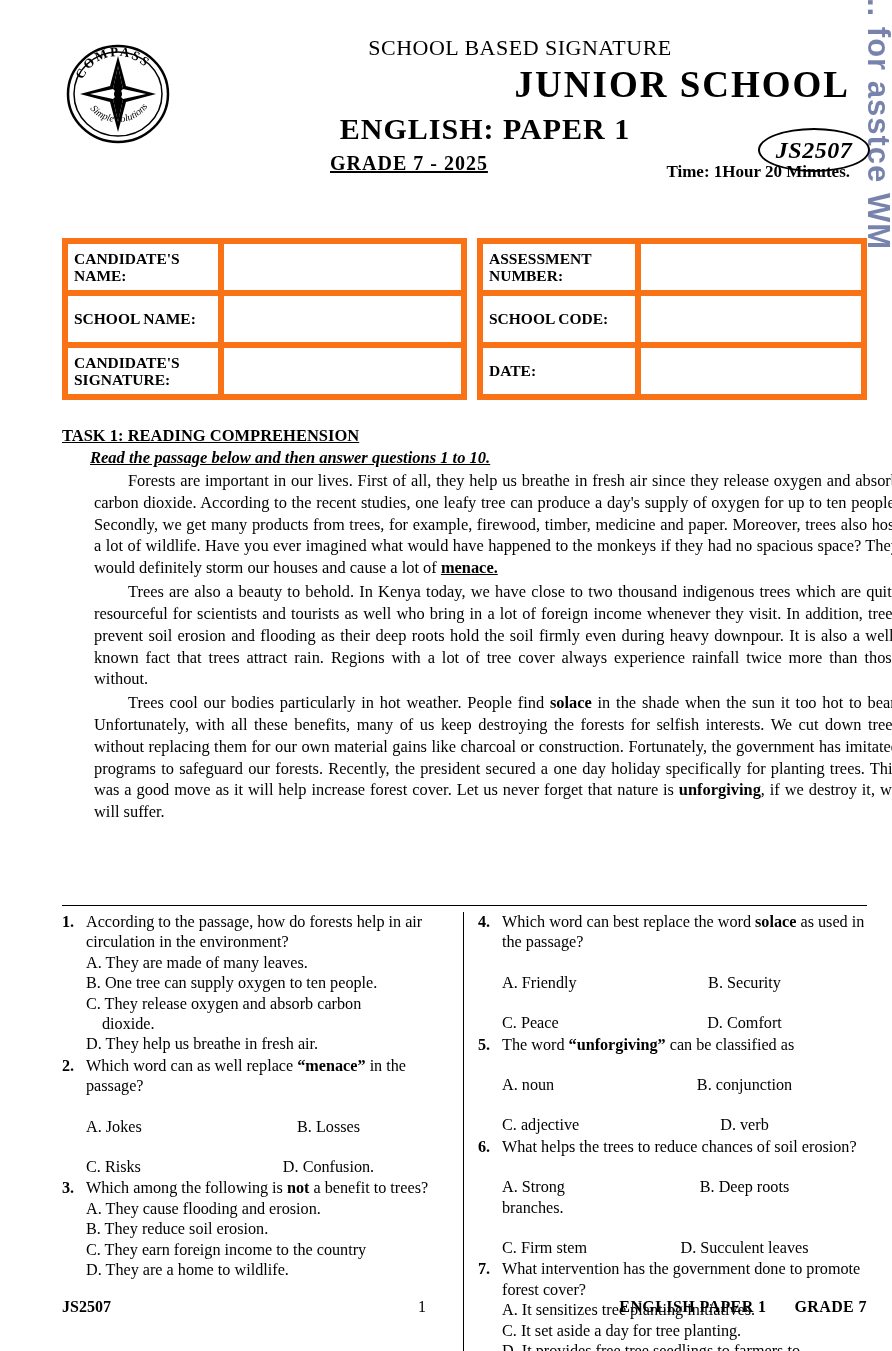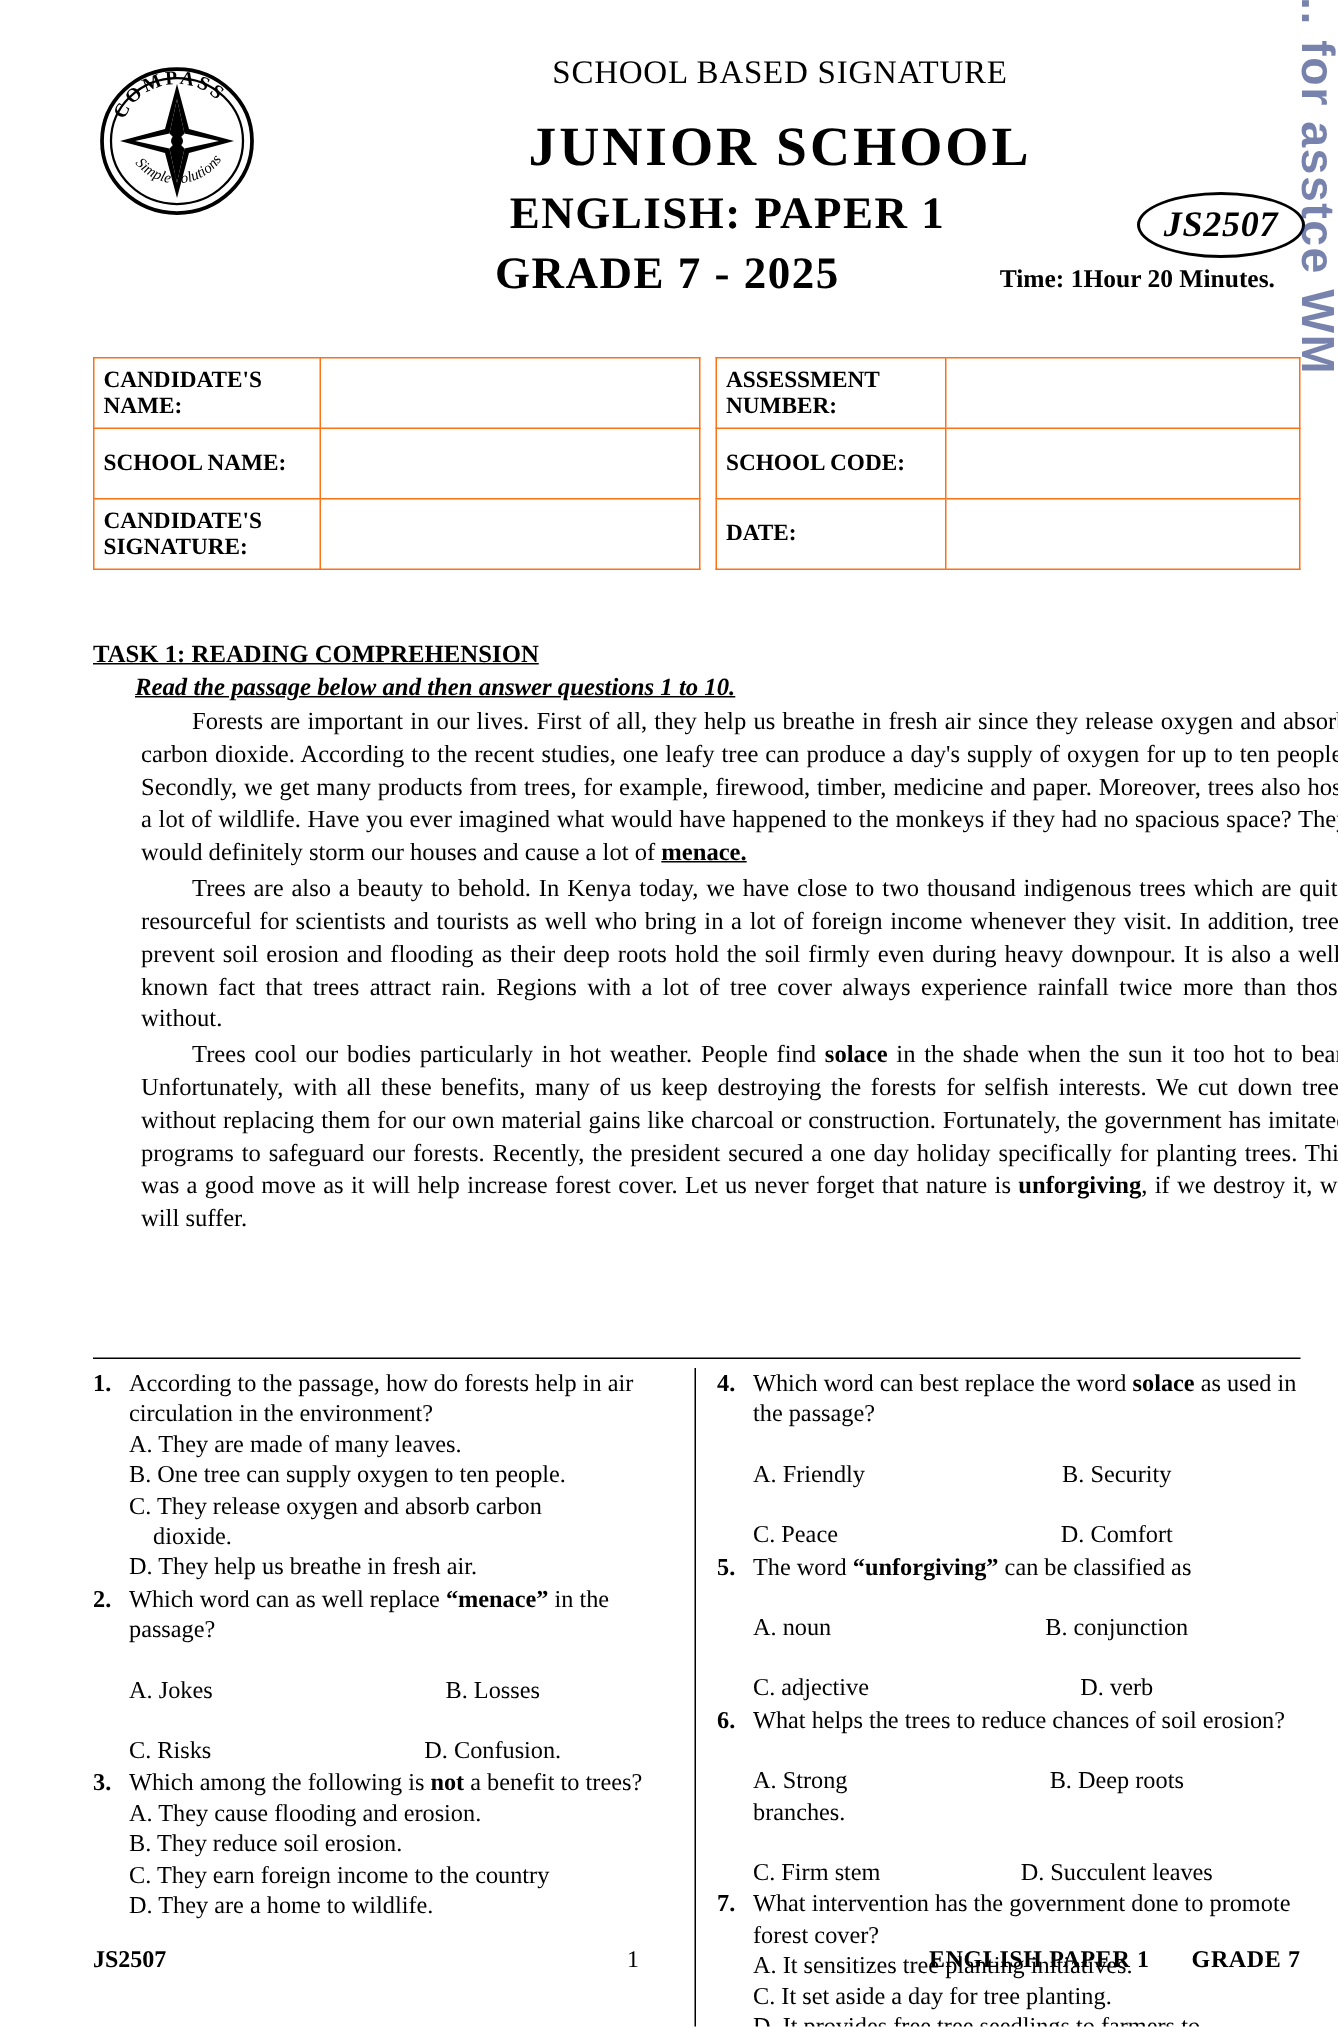--- a/index.html
+++ b/index.html
@@ -47,42 +47,44 @@
   .t-sba {
     font-size: 22px;
     letter-spacing: 0.5px;
     line-height: 1.1;
   }
   .t-junior {
     font-size: 37px;
     font-weight: bold;
     letter-spacing: 2px;
     line-height: 1.25;
-    margin-top: 16px;
+    margin-top: 2px;
+    text-align: right;
   }
   .t-english {
     font-size: 30px;
     font-weight: bold;
     letter-spacing: 1px;
     line-height: 1.25;
     margin-top: 2px;
     padding-right: 70px;
   }
   .t-grade-row {
     position: relative;
     margin-top: 4px;
     height: 36px;
   }
   .t-grade {
-    font-size: 30px;
+    font-size: 20px;
     font-weight: bold;
     letter-spacing: 1px;
     position: absolute;
     left: 140px;
     top: 0;
+    text-decoration: underline;
   }
   .t-time {
     position: absolute;
     right: 0;
     top: 10px;
     font-size: 17px;
     font-weight: bold;
   }
   .paper-code {
     position: absolute;
@@ -110,21 +112,21 @@
     display: flex;
     gap: 10px;
   }
   table.details {
     border-collapse: collapse;
     table-layout: fixed;
   }
   table.details.left { width: 405px; }
   table.details.right { width: 390px; }
   table.details td {
-    border: 1px solid #f97316;
+    border: 6px solid #f97316;
     height: 42px;
     vertical-align: middle;
     font-size: 15.5px;
     font-weight: bold;
     padding: 2px 6px;
     line-height: 1.12;
   }
   table.details.left td.lbl { width: 138px; }
   table.details.right td.lbl { width: 140px; }
   table.details td.val { background: #fff; }

